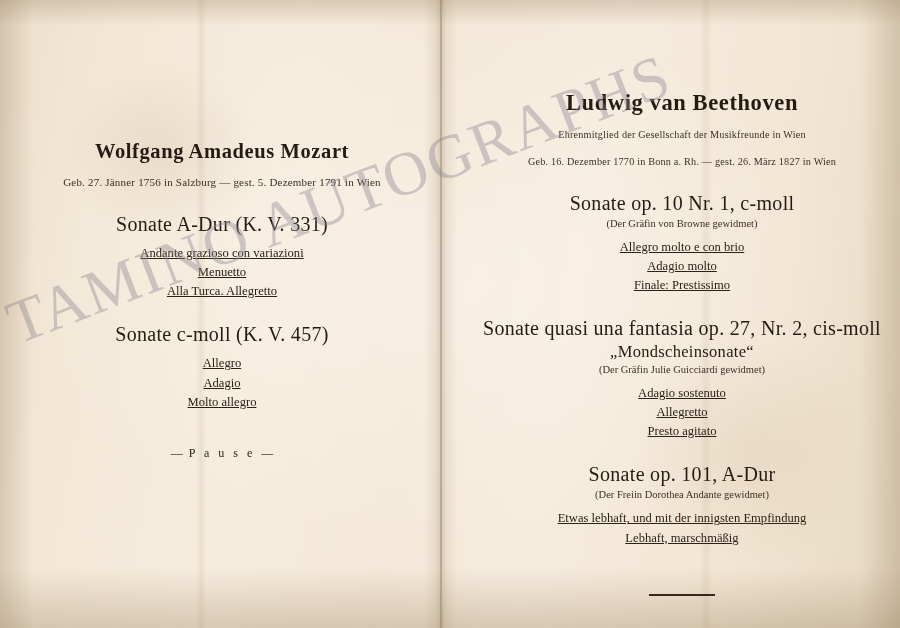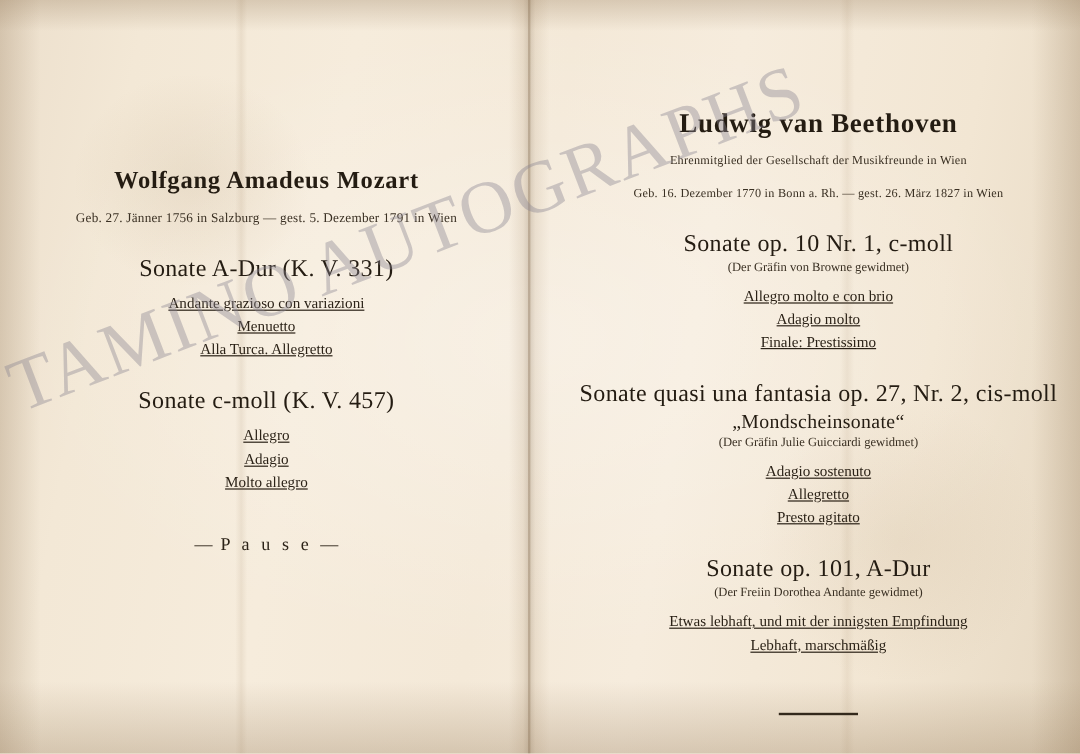--- a/index.html
+++ b/index.html
@@ -170,21 +170,21 @@
     color: #2b2217;
     text-decoration: underline;
   }
   .movements.wide {
     font-size: 12.6px;
   }
   .movements li { white-space: nowrap; }
 
   .pause {
     margin-top: 34px;
-    font-size: 15px;
+    font-size: 12px;
     letter-spacing: 3px;
     color: #2b2217;
   }
   .pause .dash { letter-spacing: 0; }
 
   .rule {
     margin: 46px auto 0 auto;
     width: 66px;
     height: 2px;
     background: #33291c;

